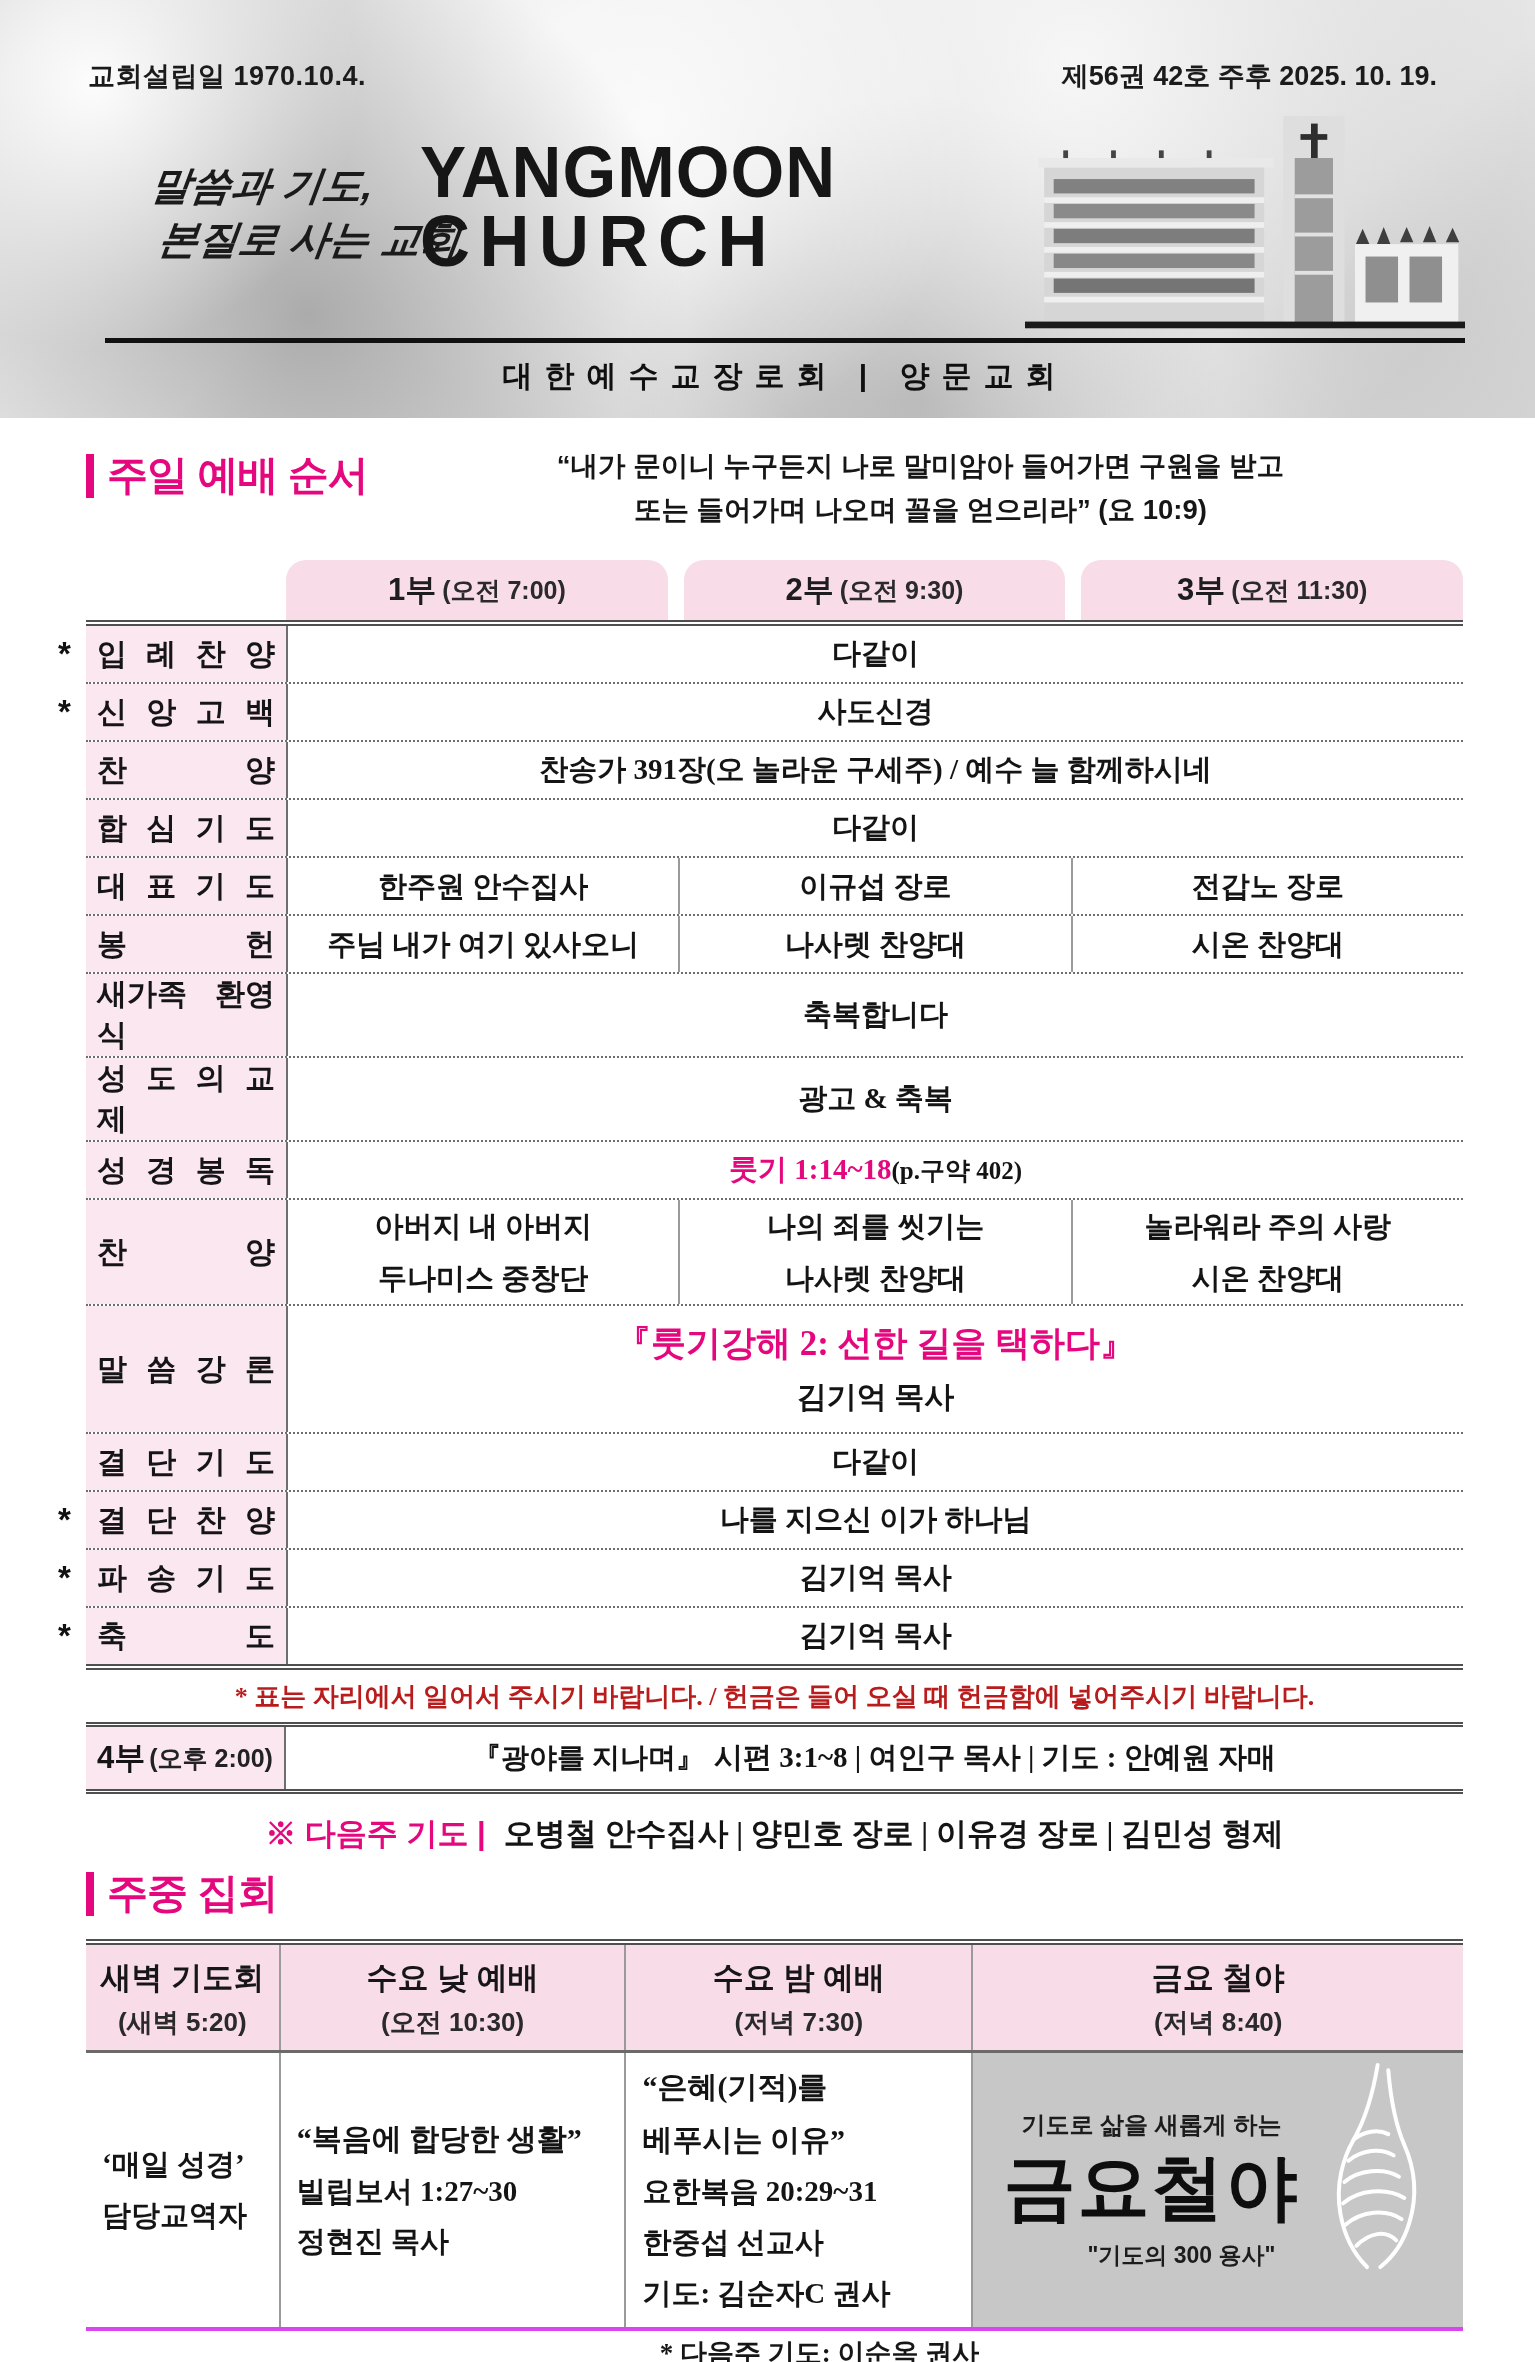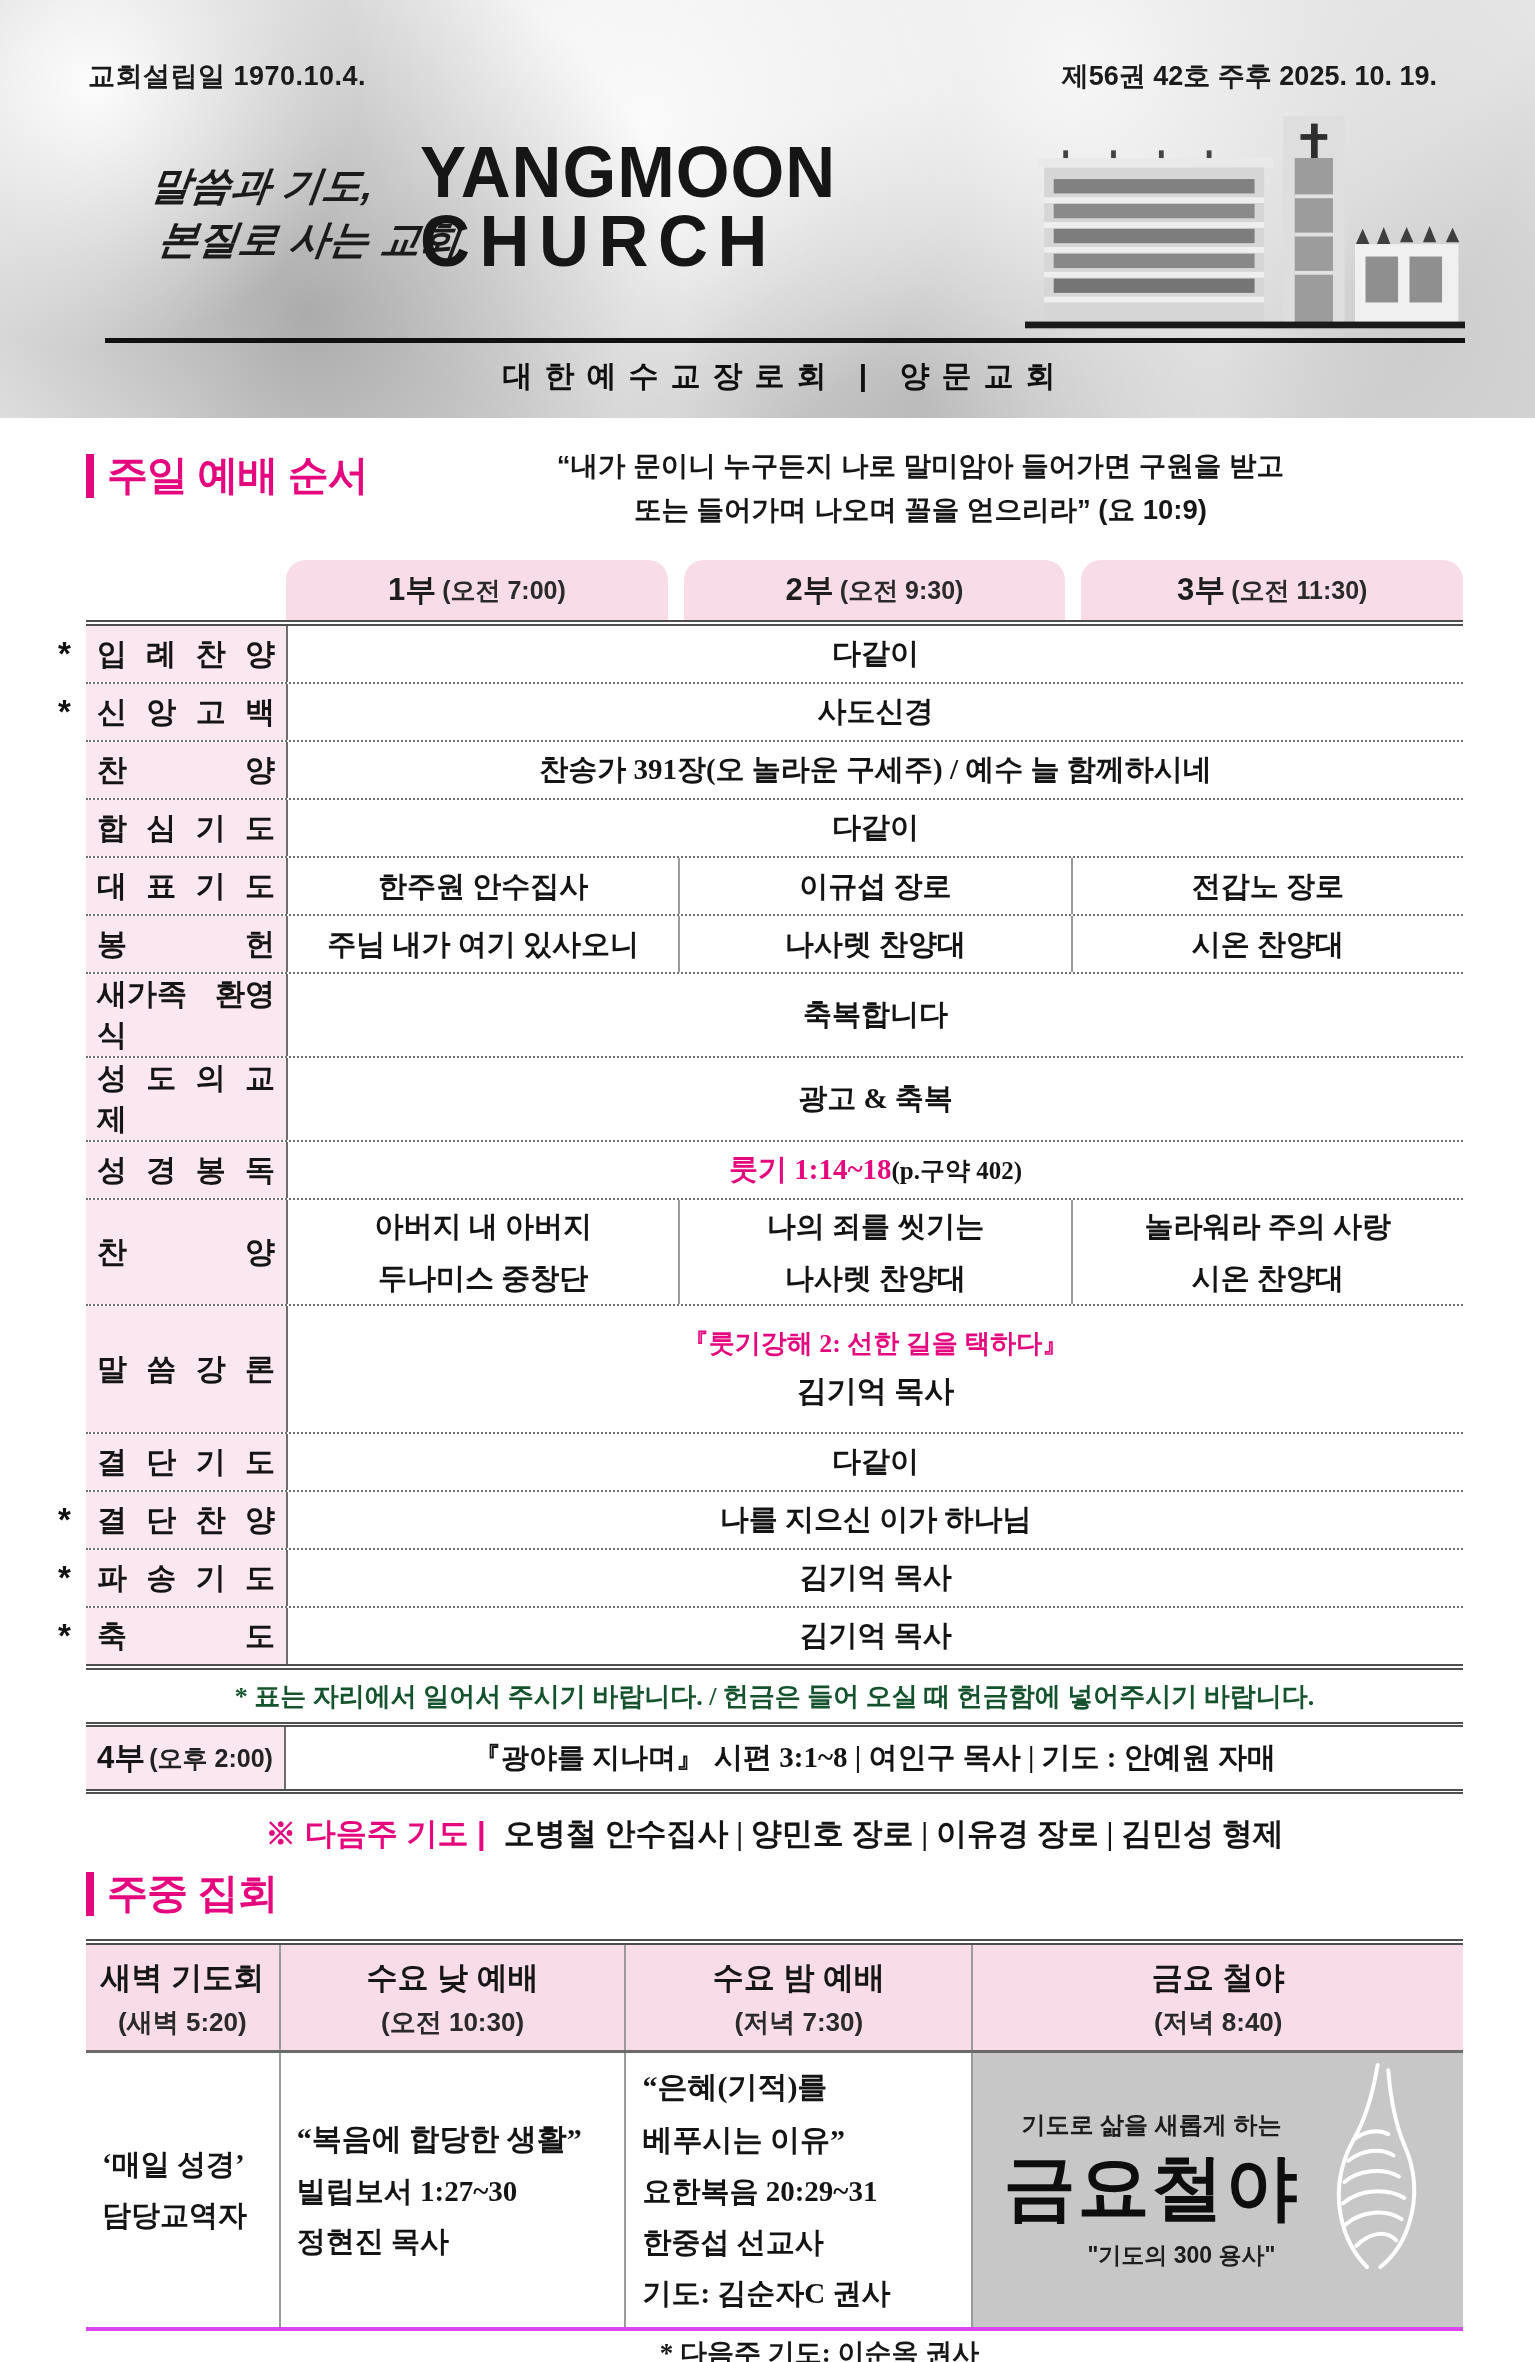--- a/index.html
+++ b/index.html
@@ -49,24 +49,24 @@
   .star{position:absolute;left:-28px;top:50%;transform:translateY(-50%);font-size:33px;font-weight:bold;color:#111;}
   .s-label{width:200px;flex:0 0 auto;background:#fbe7f0;display:flex;align-items:center;padding:0 11px;box-sizing:border-box;}
   .s-label span{display:block;width:100%;font-size:30px;font-weight:bold;color:#151515;text-align:justify;text-align-last:justify;white-space:normal;}
   .s-content{flex:1;display:flex;align-items:center;justify-content:center;border-left:2px solid #6e6e6e;font-family:"Liberation Serif",serif;font-size:29px;font-weight:600;color:#141414;text-align:center;}
   .s-content .accent{color:#e5077e;font-weight:bold;}
   .s-content .suffix{font-size:25px;}
   .s-cols{flex:1;display:flex;align-items:stretch;border-left:2px solid #6e6e6e;}
   .s-col{flex:1;display:flex;flex-direction:column;align-items:center;justify-content:center;font-family:"Liberation Serif",serif;font-size:29px;font-weight:600;color:#141414;line-height:1.8;text-align:center;}
   .s-col + .s-col{border-left:2px solid #9a9a9a;}
   .s-stack{flex:1;display:flex;flex-direction:column;align-items:center;justify-content:center;border-left:2px solid #6e6e6e;gap:10px;font-family:"Liberation Serif",serif;}
-  .s-stack .line1{font-size:26px;font-weight:bold;color:#e5077e;}
+  .s-stack .line1{font-size:35px;font-weight:bold;color:#e5077e;}
   .s-stack .line2{font-size:30px;font-weight:600;color:#141414;}
 
-  .s-footnote{height:52px;display:flex;align-items:center;justify-content:center;font-family:"Liberation Serif",serif;font-size:26px;font-weight:bold;color:#14532d;}
+  .s-footnote{height:52px;display:flex;align-items:center;justify-content:center;font-family:"Liberation Serif",serif;font-size:26px;font-weight:bold;color:#b91c1c;}
 
   .part4{display:flex;border-top:5px double #4f4f4f;border-bottom:5px double #4f4f4f;min-height:62px;}
   .p4-label{width:198px;flex:0 0 auto;background:#fbe7f0;display:flex;align-items:center;justify-content:center;gap:4px;}
   .p4-label b{font-size:31px;color:#151515;}
   .p4-label span{font-size:25px;font-weight:bold;color:#222;}
   .p4-content{flex:1;display:flex;align-items:center;justify-content:center;gap:10px;border-left:2px solid #6e6e6e;font-family:"Liberation Serif",serif;font-size:29px;color:#141414;}
   .p4-content .t{font-weight:bold;font-size:28px;}
   .p4-content .d{font-weight:600;}
 
   .nextweek{margin-top:18px;height:44px;display:flex;align-items:center;justify-content:center;gap:18px;font-size:31px;}

